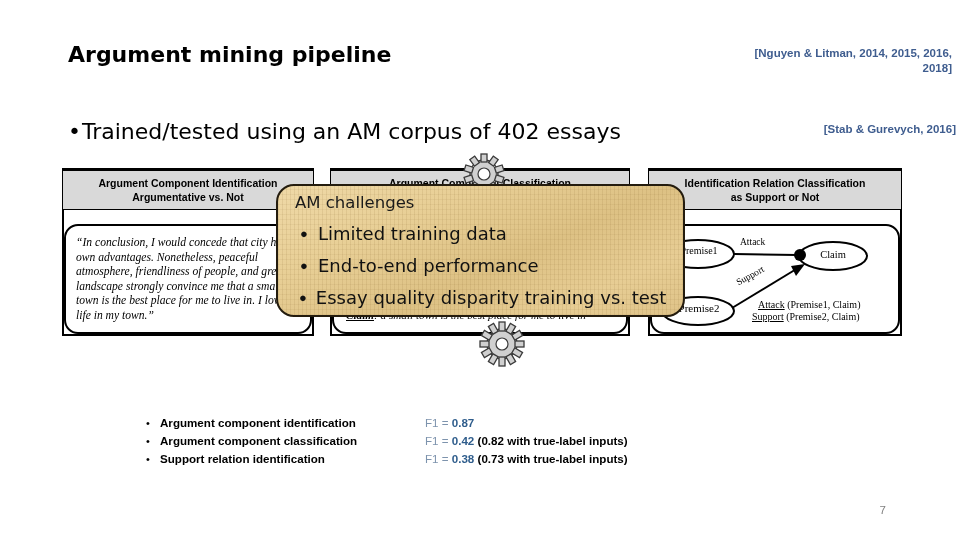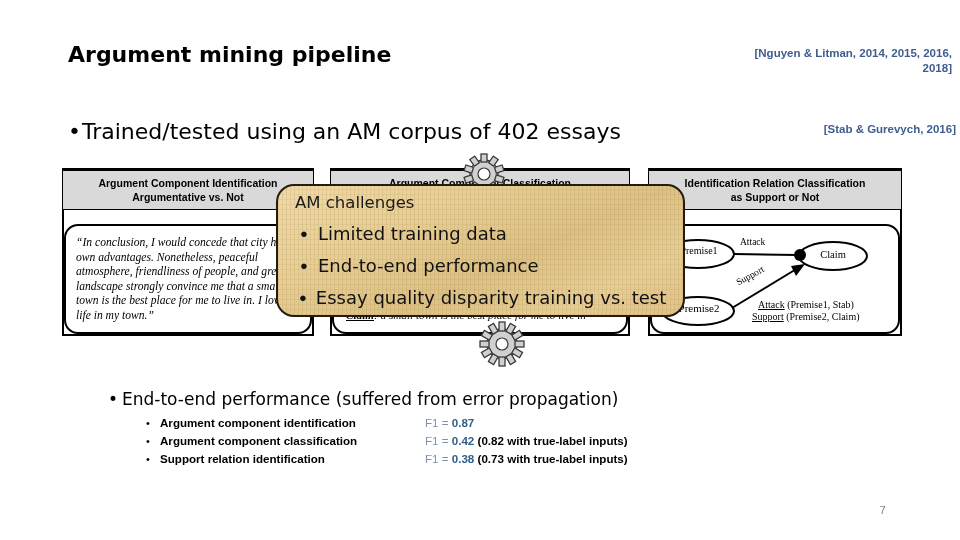--- a/index.html
+++ b/index.html
@@ -154,21 +154,21 @@
     <circle cx="150" cy="31" r="6" fill="#000"></circle>
     <line x1="82" y1="84" x2="148" y2="44" stroke="#000" stroke-width="2"></line>
     <polygon points="155,40 141,42 146,52" fill="#000"></polygon>
   </svg>
   <div style="position:absolute;left:662px;top:245px;width:74px;text-align:center;font-family:'Liberation Serif',serif;font-size:10px;">Premise1</div>
   <div style="position:absolute;left:662px;top:302px;width:74px;text-align:center;font-family:'Liberation Serif',serif;font-size:11px;">Premise2</div>
   <div style="position:absolute;left:800px;top:249px;width:66px;text-align:center;font-family:'Liberation Serif',serif;font-size:10.5px;">Claim</div>
   <div style="position:absolute;left:740px;top:237px;font-family:'Liberation Serif',serif;font-size:9.5px;">Attack</div>
   <div style="position:absolute;left:737px;top:278px;font-family:'Liberation Serif',serif;font-size:9.5px;transform:rotate(-29deg);transform-origin:left center;">Support</div>
 
-  <div style="position:absolute;left:758px;top:299px;font-family:'Liberation Serif',serif;font-size:10px;white-space:nowrap;"><u>Attack</u> <span>(Premise1, Stab)</span></div>
+  <div style="position:absolute;left:758px;top:299px;font-family:'Liberation Serif',serif;font-size:10px;white-space:nowrap;"><u>Attack</u> <span>(Premise1, Claim)</span></div>
   <div style="position:absolute;left:752px;top:311px;font-family:'Liberation Serif',serif;font-size:10px;white-space:nowrap;"><u>Support</u> <span>(Premise2, Claim)</span></div>
 
   <svg class="gear" style="left:462px;top:152px;width:44px;height:44px;" viewBox="0 0 44 44">
     <g transform="translate(22,22)">
       <g fill="#d0d0d0" stroke="#3a3a3a" stroke-width="1.3">
         <circle r="14"></circle>
         <g>
           <rect x="-3" y="-20" width="6" height="8"></rect>
           <rect x="-3" y="-20" width="6" height="8" transform="rotate(36)"></rect>
           <rect x="-3" y="-20" width="6" height="8" transform="rotate(72)"></rect>
@@ -219,23 +219,20 @@
         <span class="b">●</span>
         <span class="t">End-to-end performance</span>
       </div>
       <div class="ov-li">
         <span class="b">●</span>
         <span class="t">Essay quality disparity training vs. test data</span>
       </div>
     </div>
   </div>
 
-  <div class="b1">
-    <span class="dot">•</span><span>End-to-end performance (suffered from error propagation)</span>
-  </div>
 
   <div class="sublist">
     <div class="srow">
       <span class="sb">•</span>
       <span class="slab">Argument component identification</span>
       <span class="sval"><span class="f1lbl">F1 = </span><span class="f1num">0.87</span><span></span></span>
     </div>
     <div class="srow">
       <span class="sb">•</span>
       <span class="slab">Argument component classification</span>

